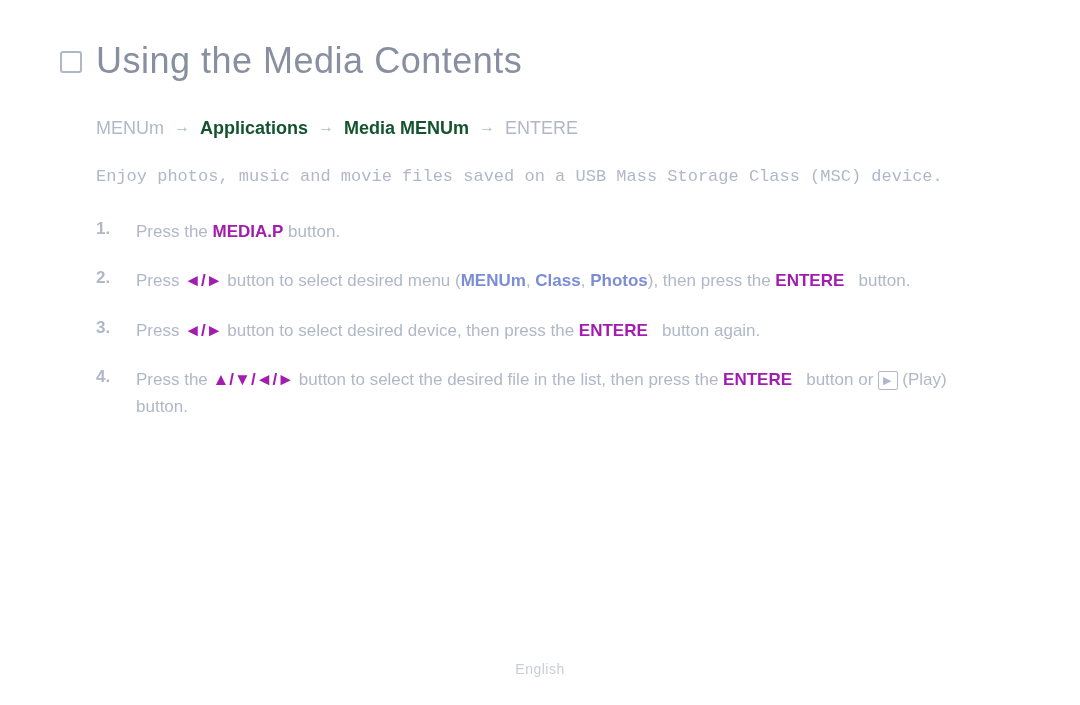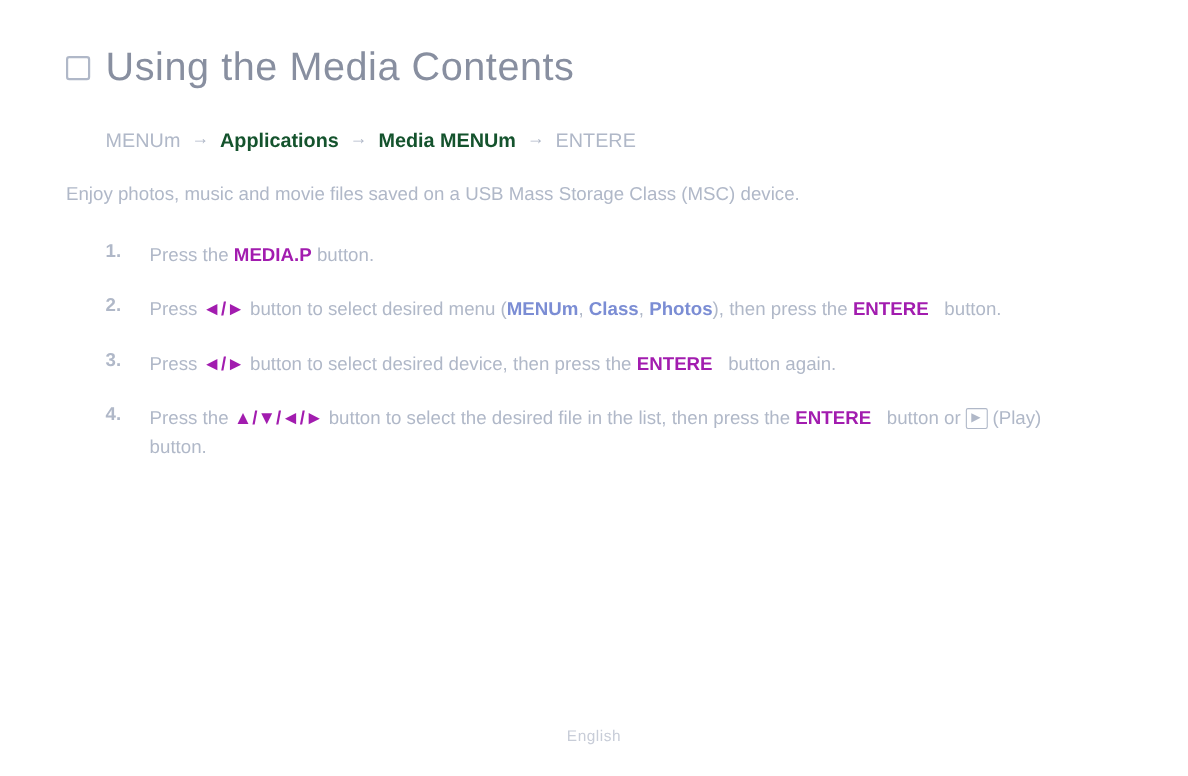--- a/index.html
+++ b/index.html
@@ -64,22 +64,24 @@
 
     .menu-path .arrow {
       color: #b0b8c8;
       font-size: 16px;
     }
 
     .description {
       font-size: 17px;
       color: #b0b8c8;
       line-height: 1.6;
+      margin-left: 36px;
       margin-bottom: 28px;
       max-width: 860px;
+      font-family: Liberation Mono, monospace;
     }
 
     .steps-list {
       list-style: none;
       margin-left: 36px;
     }
 
     .step-item {
       display: flex;
       gap: 16px;

